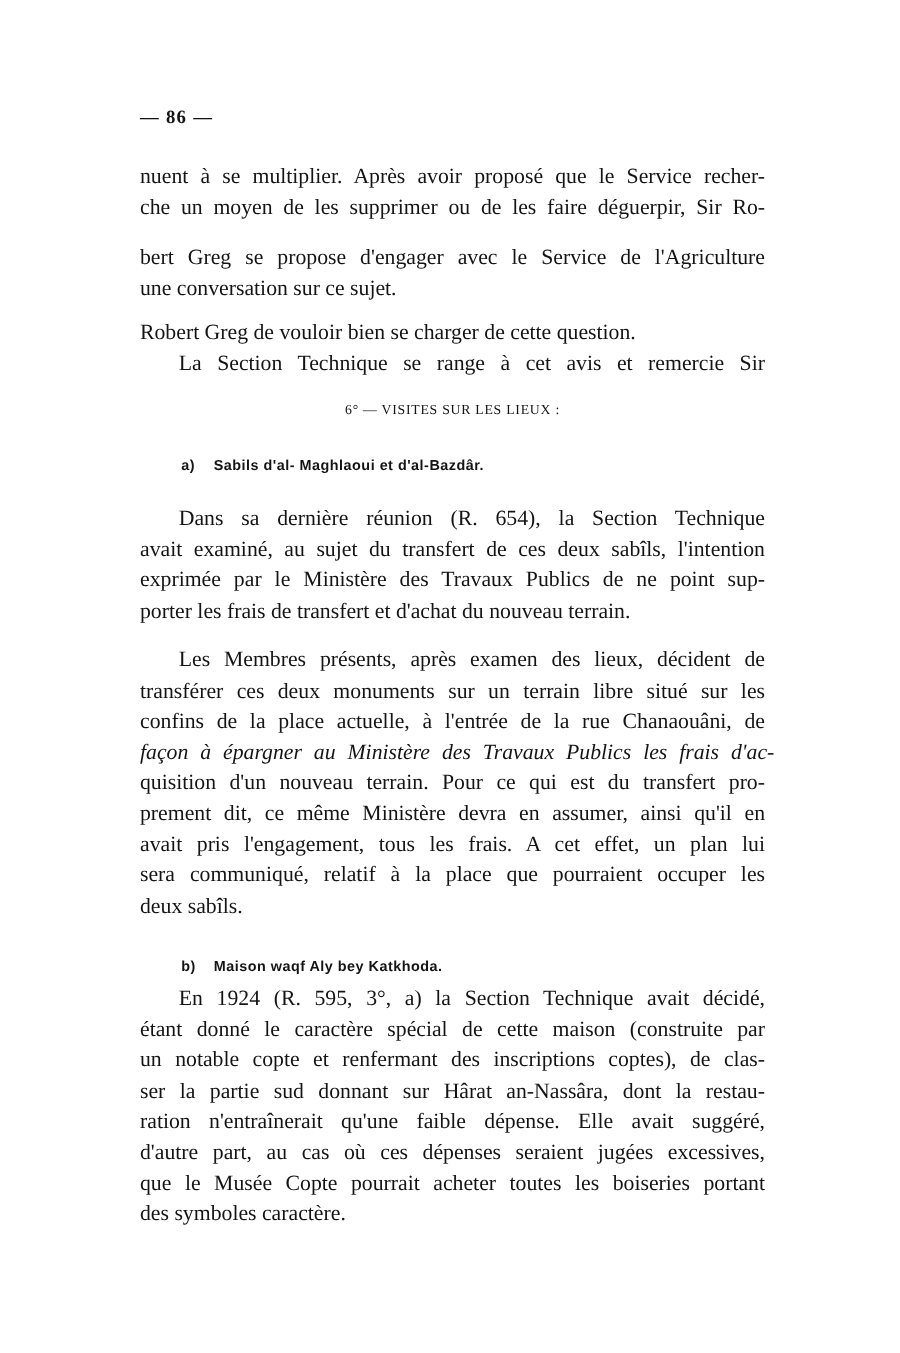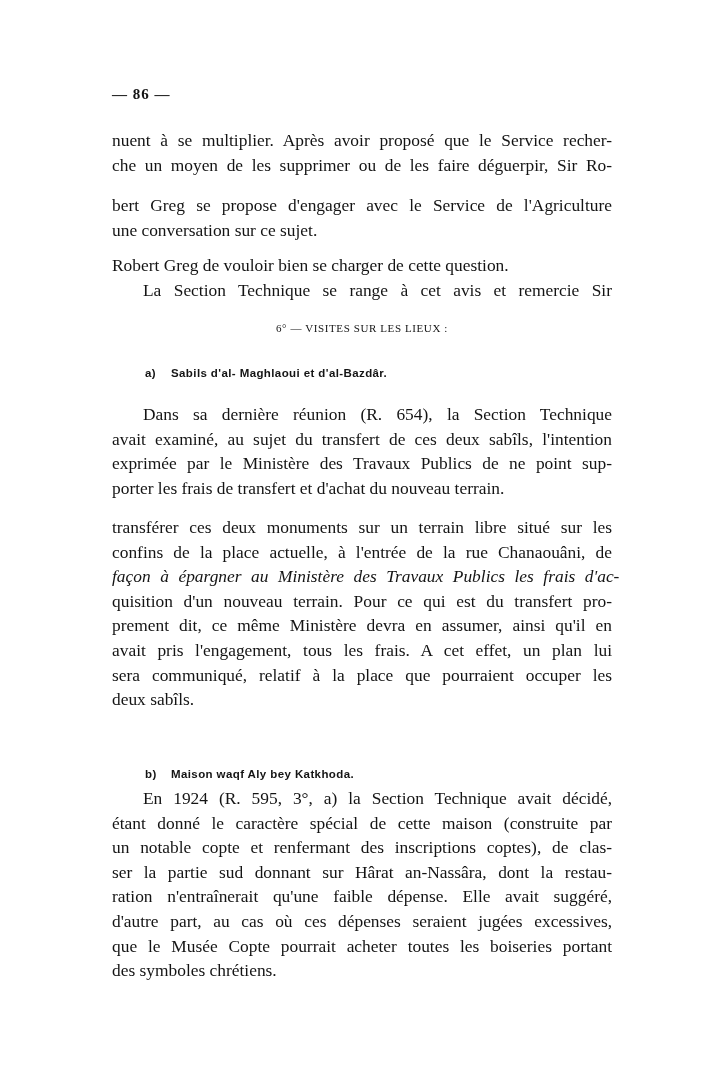--- a/index.html
+++ b/index.html
@@ -45,20 +45,21 @@
   </div>
 
   <div class="para" style="top:402px;">
     <span class="line indent" style="display: block; width: auto; word-spacing: 9.91992px;">Dans sa dernière réunion (R. 654), la Section Technique</span>
     <span class="line" style="display: block; width: auto; word-spacing: 4.87031px;">avait examiné, au sujet du transfert de ces deux sabîls, l'intention</span>
     <span class="line" style="display: block; width: auto; word-spacing: 6.04844px;">exprimée par le Ministère des Travaux Publics de ne point sup-</span>
     <span class="line last">porter les frais de transfert et d'achat du nouveau terrain.</span>
   </div>
 
   <div class="para" style="top:515px;">
+    <span class="line indent" style="display: block; width: auto; word-spacing: 6.71289px;">Les Membres présents, après examen des lieux, décident de</span>
     <span class="line" style="display: block; width: auto; word-spacing: 6.34219px;">transférer ces deux monuments sur un terrain libre situé sur les</span>
     <span class="line" style="display: block; width: auto; word-spacing: 5.79545px;">confins de la place actuelle, à l'entrée de la rue Chanaouâni, de</span>
     <span class="line" style="display: block; width: auto; word-spacing: 5.19219px; font-style: italic;">façon à épargner au Ministère des Travaux Publics les frais d'ac-</span>
     <span class="line" style="display: block; width: auto; word-spacing: 6.36406px;">quisition d'un nouveau terrain. Pour ce qui est du transfert pro-</span>
     <span class="line" style="display: block; width: auto; word-spacing: 5.71406px;">prement dit, ce même Ministère devra en assumer, ainsi qu'il en</span>
     <span class="line" style="display: block; width: auto; word-spacing: 7.26562px;">avait pris l'engagement, tous les frais. A cet effet, un plan lui</span>
     <span class="line" style="display: block; width: auto; word-spacing: 7.59201px;">sera communiqué, relatif à la place que pourraient occuper les</span>
     <span class="line last">deux sabîls.</span>
   </div>
 
@@ -67,16 +68,16 @@
   </div>
 
   <div class="para" style="top:786px;">
     <span class="line indent" style="display: block; width: auto; word-spacing: 6.56406px;">En 1924 (R. 595, 3°, a) la Section Technique avait décidé,</span>
     <span class="line" style="display: block; width: auto; word-spacing: 7.21875px;">étant donné le caractère spécial de cette maison (construite par</span>
     <span class="line" style="display: block; width: auto; word-spacing: 6.40625px;">un notable copte et renfermant des inscriptions coptes), de clas-</span>
     <span class="line" style="display: block; width: auto; word-spacing: 7.16563px;">ser la partie sud donnant sur Hârat an-Nassâra, dont la restau-</span>
     <span class="line" style="display: block; width: auto; word-spacing: 10.3125px;">ration n'entraînerait qu'une faible dépense. Elle avait suggéré,</span>
     <span class="line" style="display: block; width: auto; word-spacing: 7.29514px;">d'autre part, au cas où ces dépenses seraient jugées excessives,</span>
     <span class="line" style="display: block; width: auto; word-spacing: 6.45833px;">que le Musée Copte pourrait acheter toutes les boiseries portant</span>
-    <span class="line last">des symboles chrétiens.</span>
+    <span class="line last">des symboles caractère.</span>
   </div>
 
 </div>
 
 </body></html>

